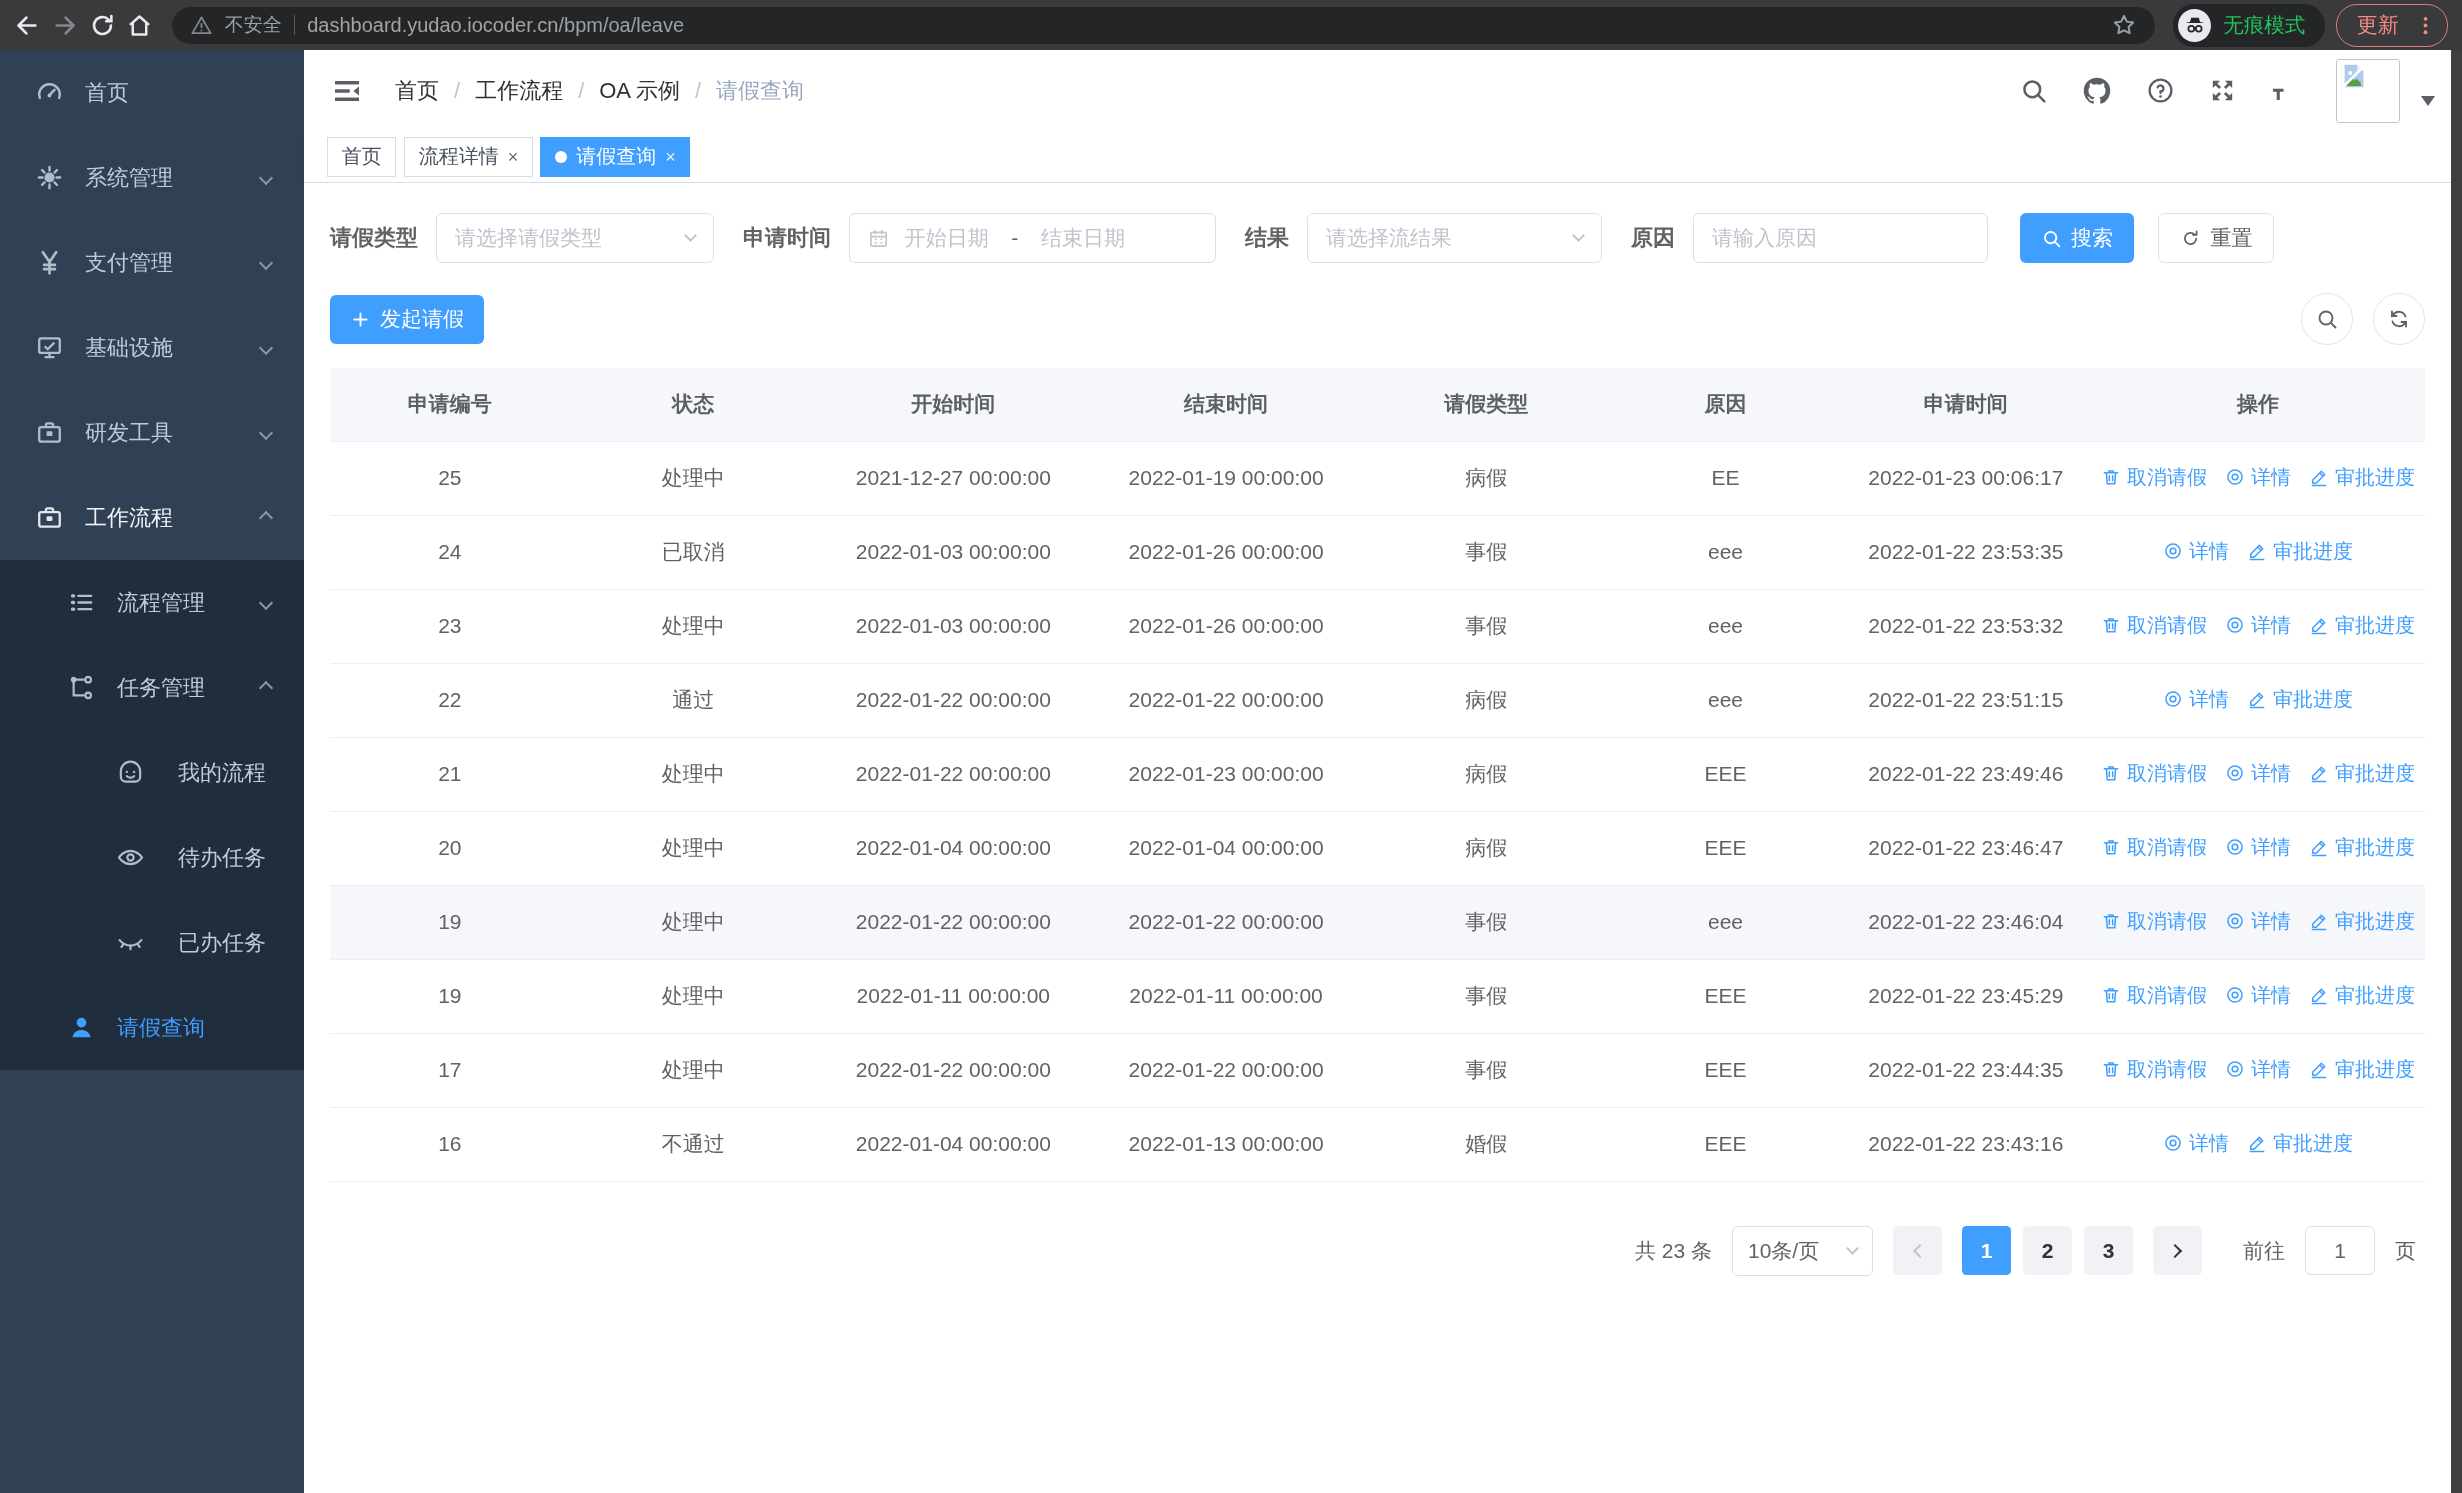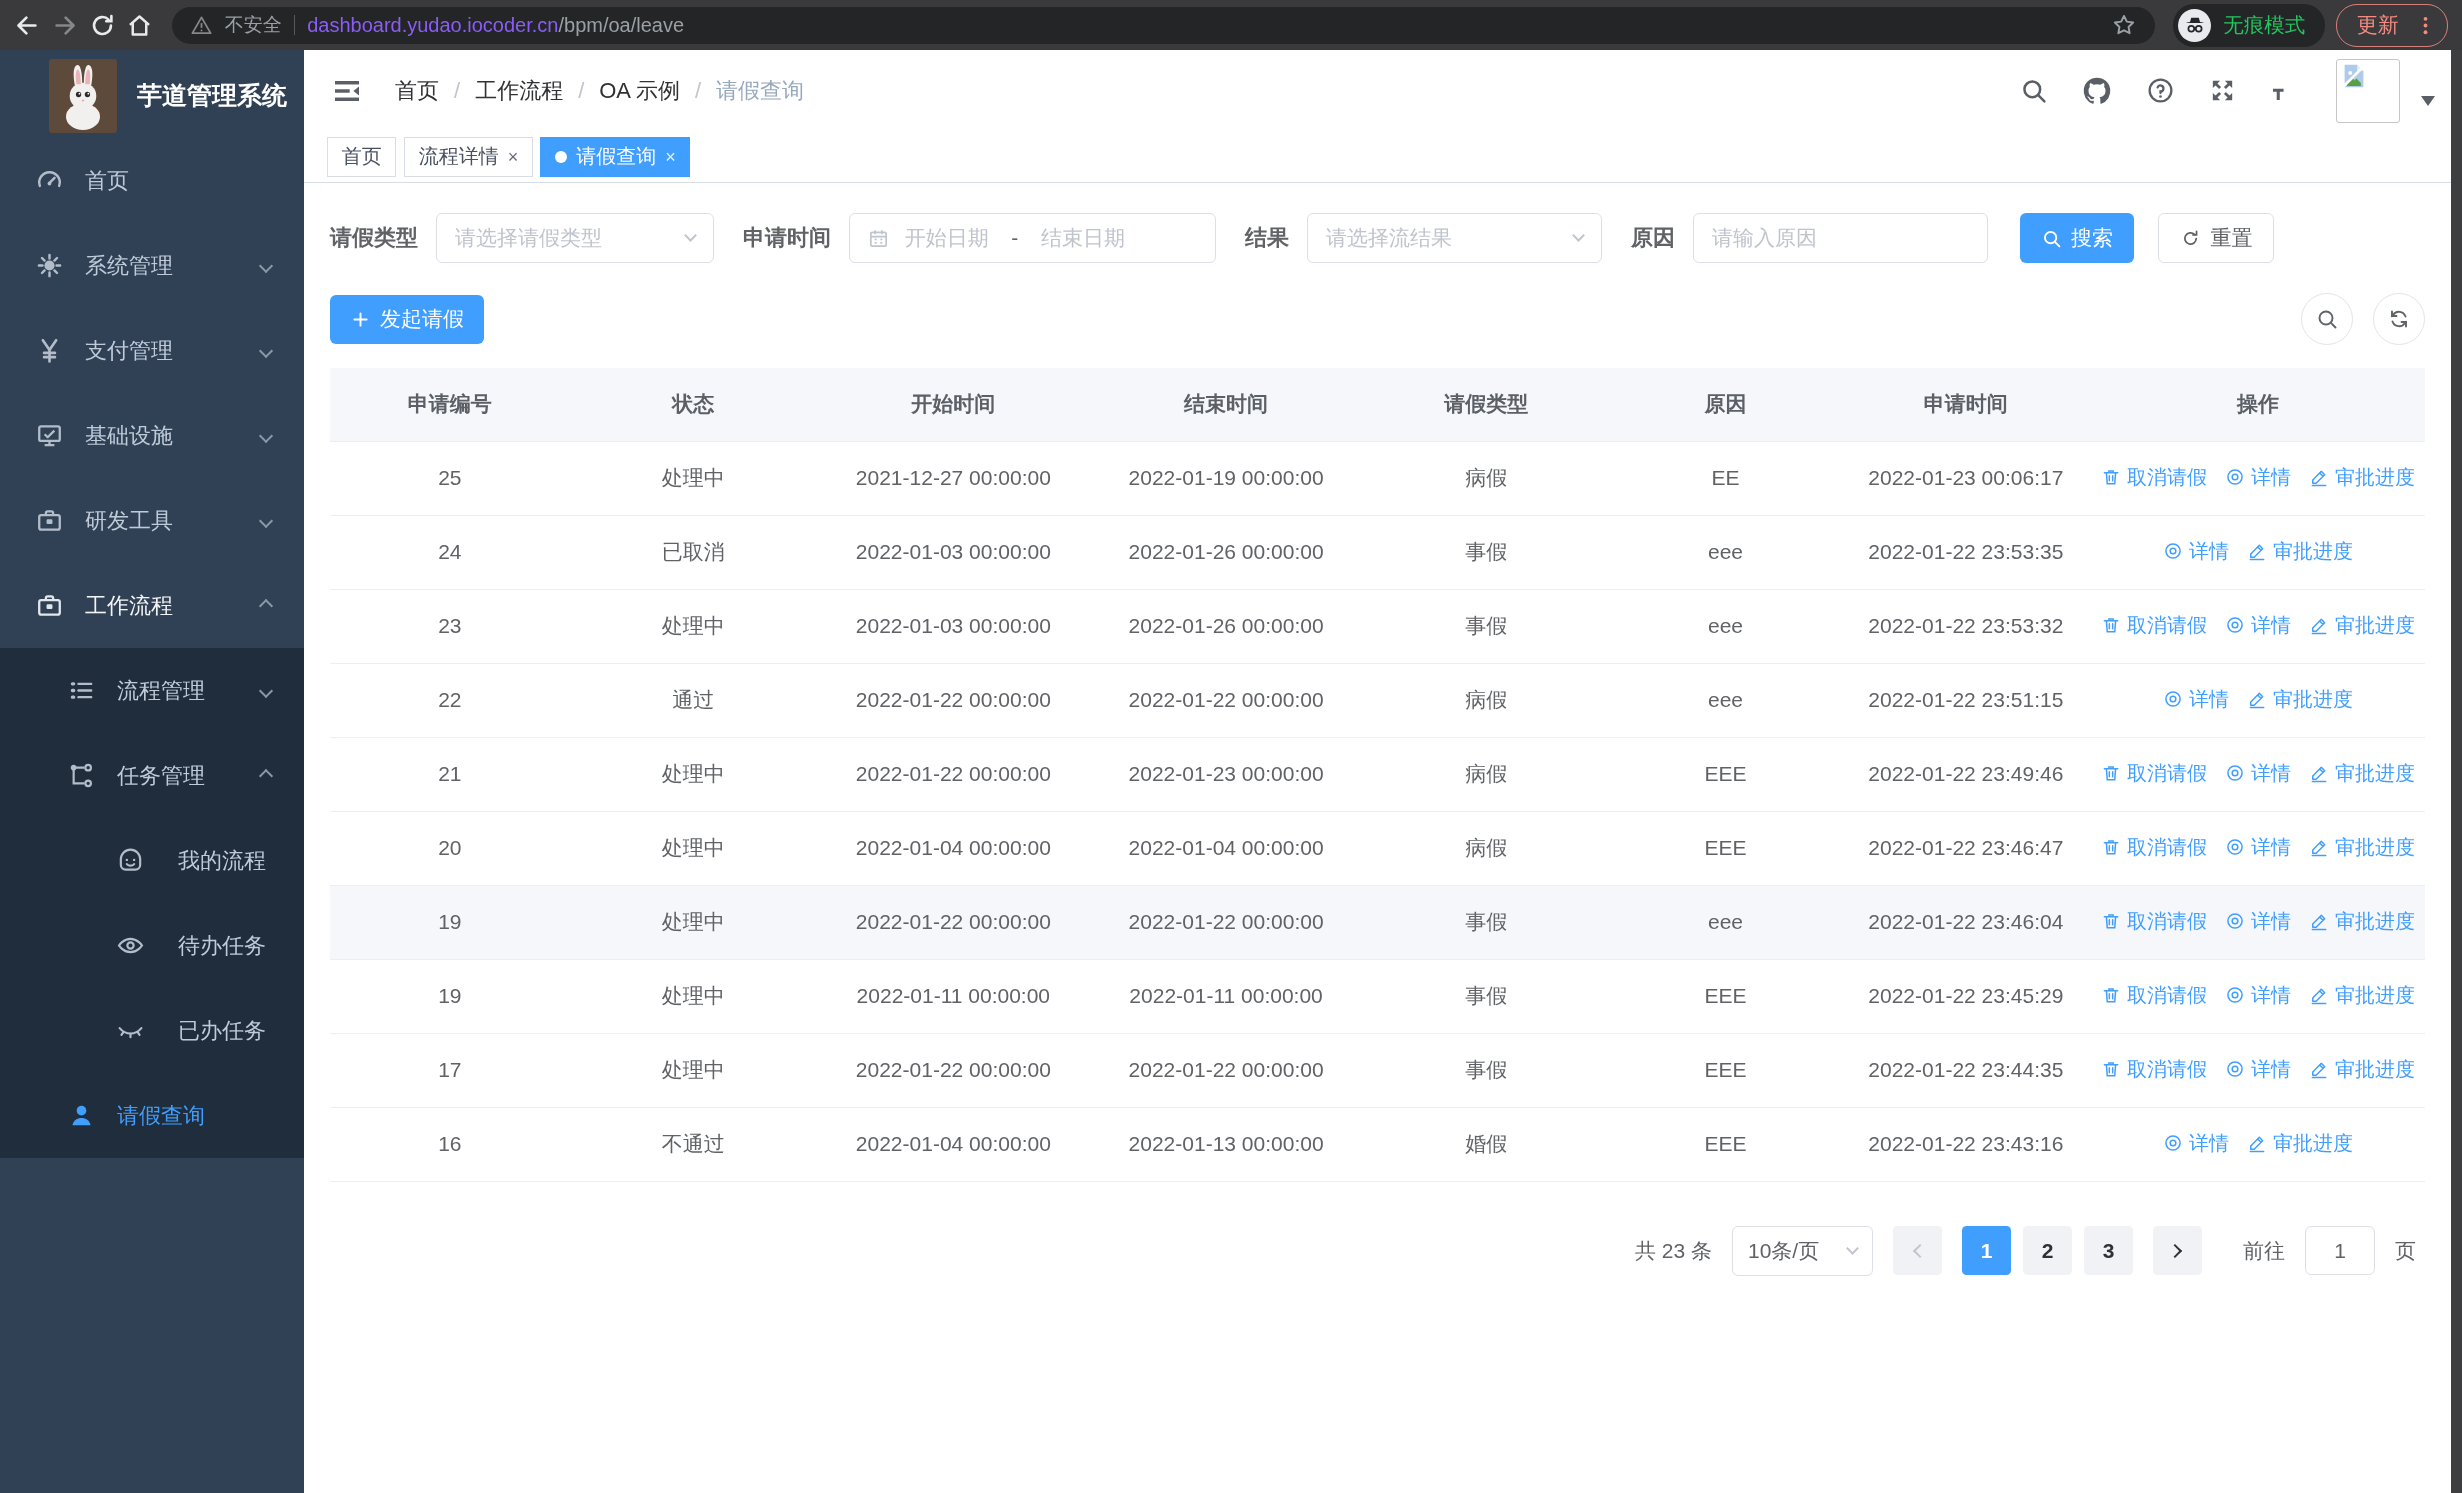--- a/index.html
+++ b/index.html
@@ -9,21 +9,21 @@
   
   .chrome { height:50px; background:#3a3a3c; display:flex; align-items:center; padding:0 13.7px; gap:10.6px; }
   .cicon { width:27px; height:27px; color:#e8eaed; display:inline-flex; flex-shrink:0; cursor:pointer; }
   .cicon svg { width:100%; height:100%; }
   .cicon.dim { color:#84878b; }
   .urlbar { flex:1; height:37px; background:#232527; border-radius:20px; margin:0 7.6px;
     display:flex; align-items:center; padding:0 18px; gap:12px; }
   .sec-label { font-size:19px; color:#9aa0a6; }
   .url-sep { width:1.5px; height:20px; background:#55585c; }
   .url-text { font-size:20px; }
-  .url-domain { color:#8b5cf6; } .url-path { color:#9aa0a6; }
+  .url-domain { color:#a3a3a3; } .url-path { color:#9aa0a6; }
   .star { margin-left:auto; width:26px; height:26px; color:#9aa0a6; }
   .incog { display:flex; align-items:center; gap:12px; background:#232527; border-radius:21px;
     height:43px; padding:0 20px 0 5.3px; color:#22c55e; font-size:20.5px; flex-shrink:0; }
   .incog-circle { width:33px; height:33px; border-radius:50%; background:#e8eaed; color:#232527;
     display:flex; align-items:center; justify-content:center; }
   .incog-circle svg { width:24px; height:24px; }
   .update-pill { display:flex; align-items:center; gap:15px; border:1.5px solid rgba(242,139,130,.85);
     border-radius:21px; height:43px; padding:0 10.6px 0 20px; color:#f28b82; font-size:21px; cursor:pointer; flex-shrink:0; }
   .update-pill svg { width:23px; height:23px; }
 
@@ -197,39 +197,20 @@
           <circle cx="12" cy="12" r="2"></circle>
           <circle cx="12" cy="19" r="2"></circle>
         </svg>
       </span>
   </div>
 </div>
 
 <div class="app">
 
   <aside class="sidebar">
-    <div class="logo-row">
-      <span class="logo-img">
-        <svg viewBox="0 0 46 50">
-            <rect width="46" height="50" fill="#5d4a3a"></rect>
-            <ellipse cx="23" cy="39" rx="11.5" ry="9" fill="#f2f0ee"></ellipse>
-            <circle cx="23" cy="25" r="9" fill="#f2f0ee"></circle>
-            <path d="M17.5 18C15.5 7 17.5 4 19.5 4s3 6 3 14z" fill="#f2f0ee"></path>
-            <path d="M28.5 18c2-11 0-14-2-14s-3 6-3 14z" fill="#f2f0ee"></path>
-            <path d="M18.5 17c-1-7 0-10 1-10s2 4 2 10z" fill="#e8b4b8"></path>
-            <path d="M27.5 17c1-7 0-10-1-10s-2 4-2 10z" fill="#e8b4b8"></path>
-            <circle cx="20" cy="24" r="1.8" fill="#2b2b2b"></circle>
-            <circle cx="26" cy="24" r="1.8" fill="#2b2b2b"></circle>
-            <circle cx="20.6" cy="23.4" r=".6" fill="#fff"></circle>
-            <circle cx="26.6" cy="23.4" r=".6" fill="#fff"></circle>
-            <path d="M22 27.5h2l-1 1.6z" fill="#e8a0a6"></path>
-          </svg>
-        </span>
-      <span class="logo-title">芋道管理系统</span>
-    </div>
     <nav id="menu">
         <div class="menu-item d1">
           <span class="mi-icon">
             <svg viewBox="0 0 24 24" fill="none" stroke="currentColor" stroke-width="2" stroke-linecap="round">
               <path d="M4 16.5a8.5 8.5 0 1 1 16 0"></path>
               <path d="M12 14l4.2-4.2"></path>
               <circle cx="12" cy="14.5" r="1.6" fill="currentColor" stroke="none"></circle>
             </svg>
           </span>
           <span class="mi-label">首页</span>

